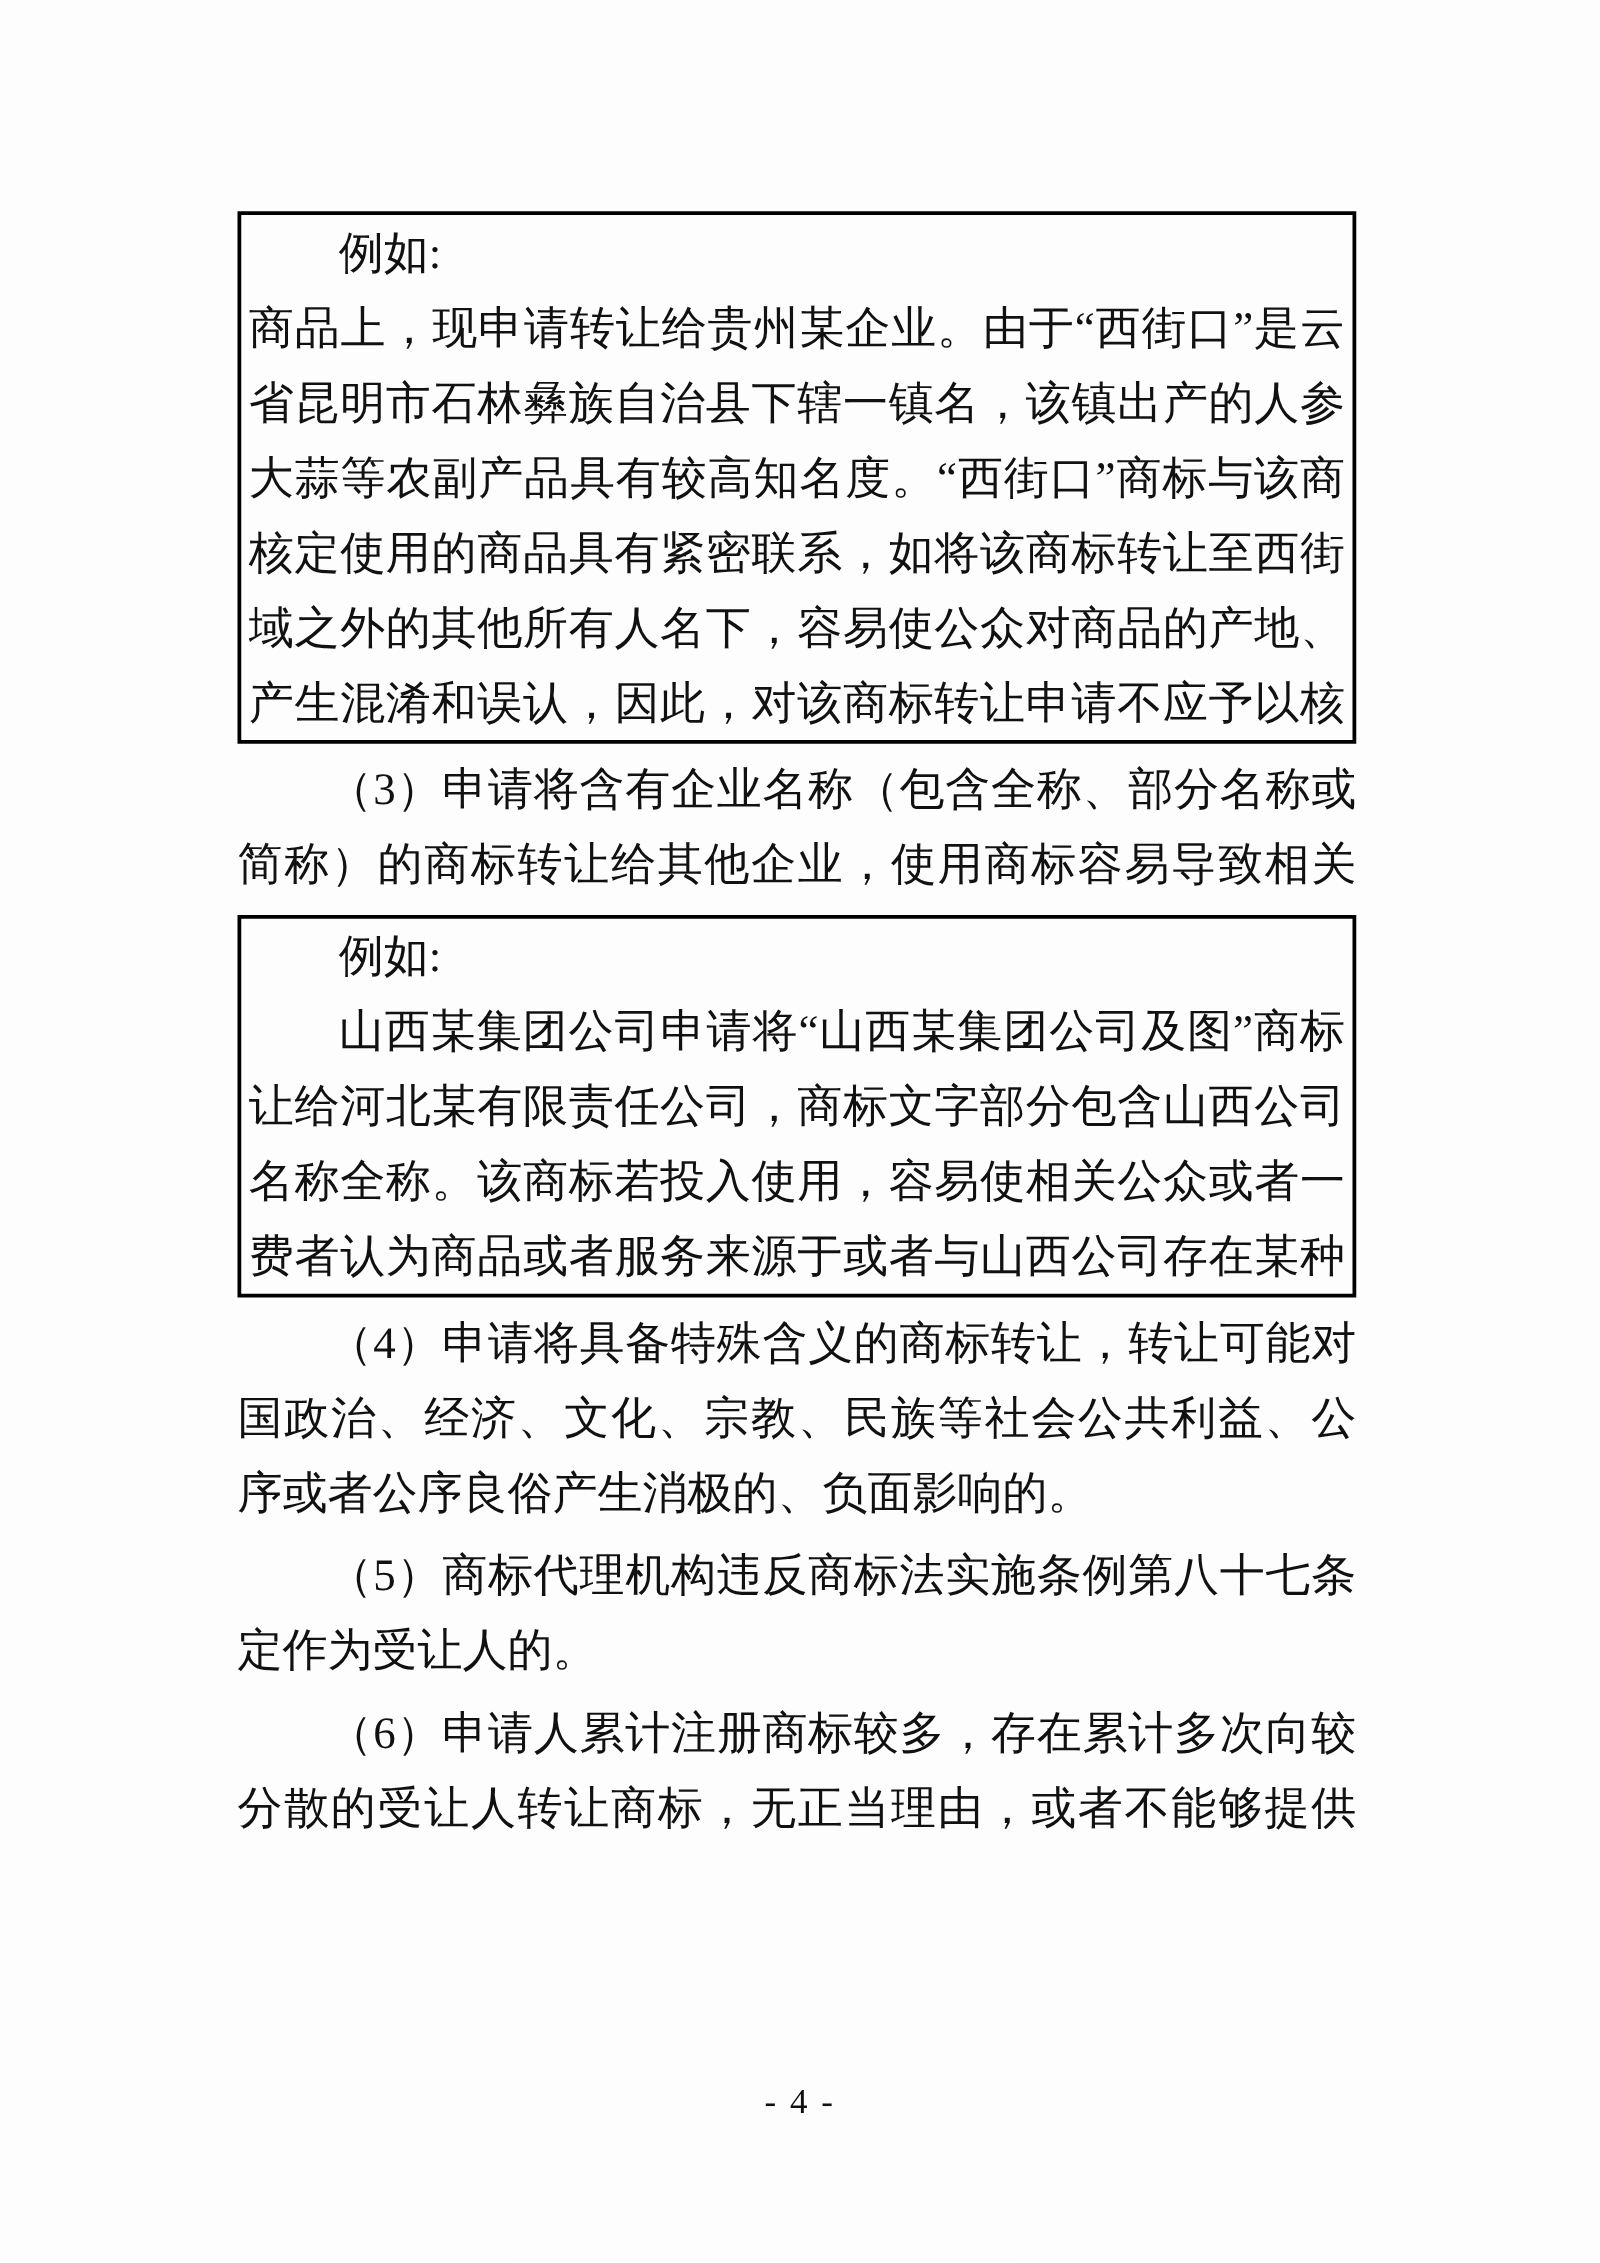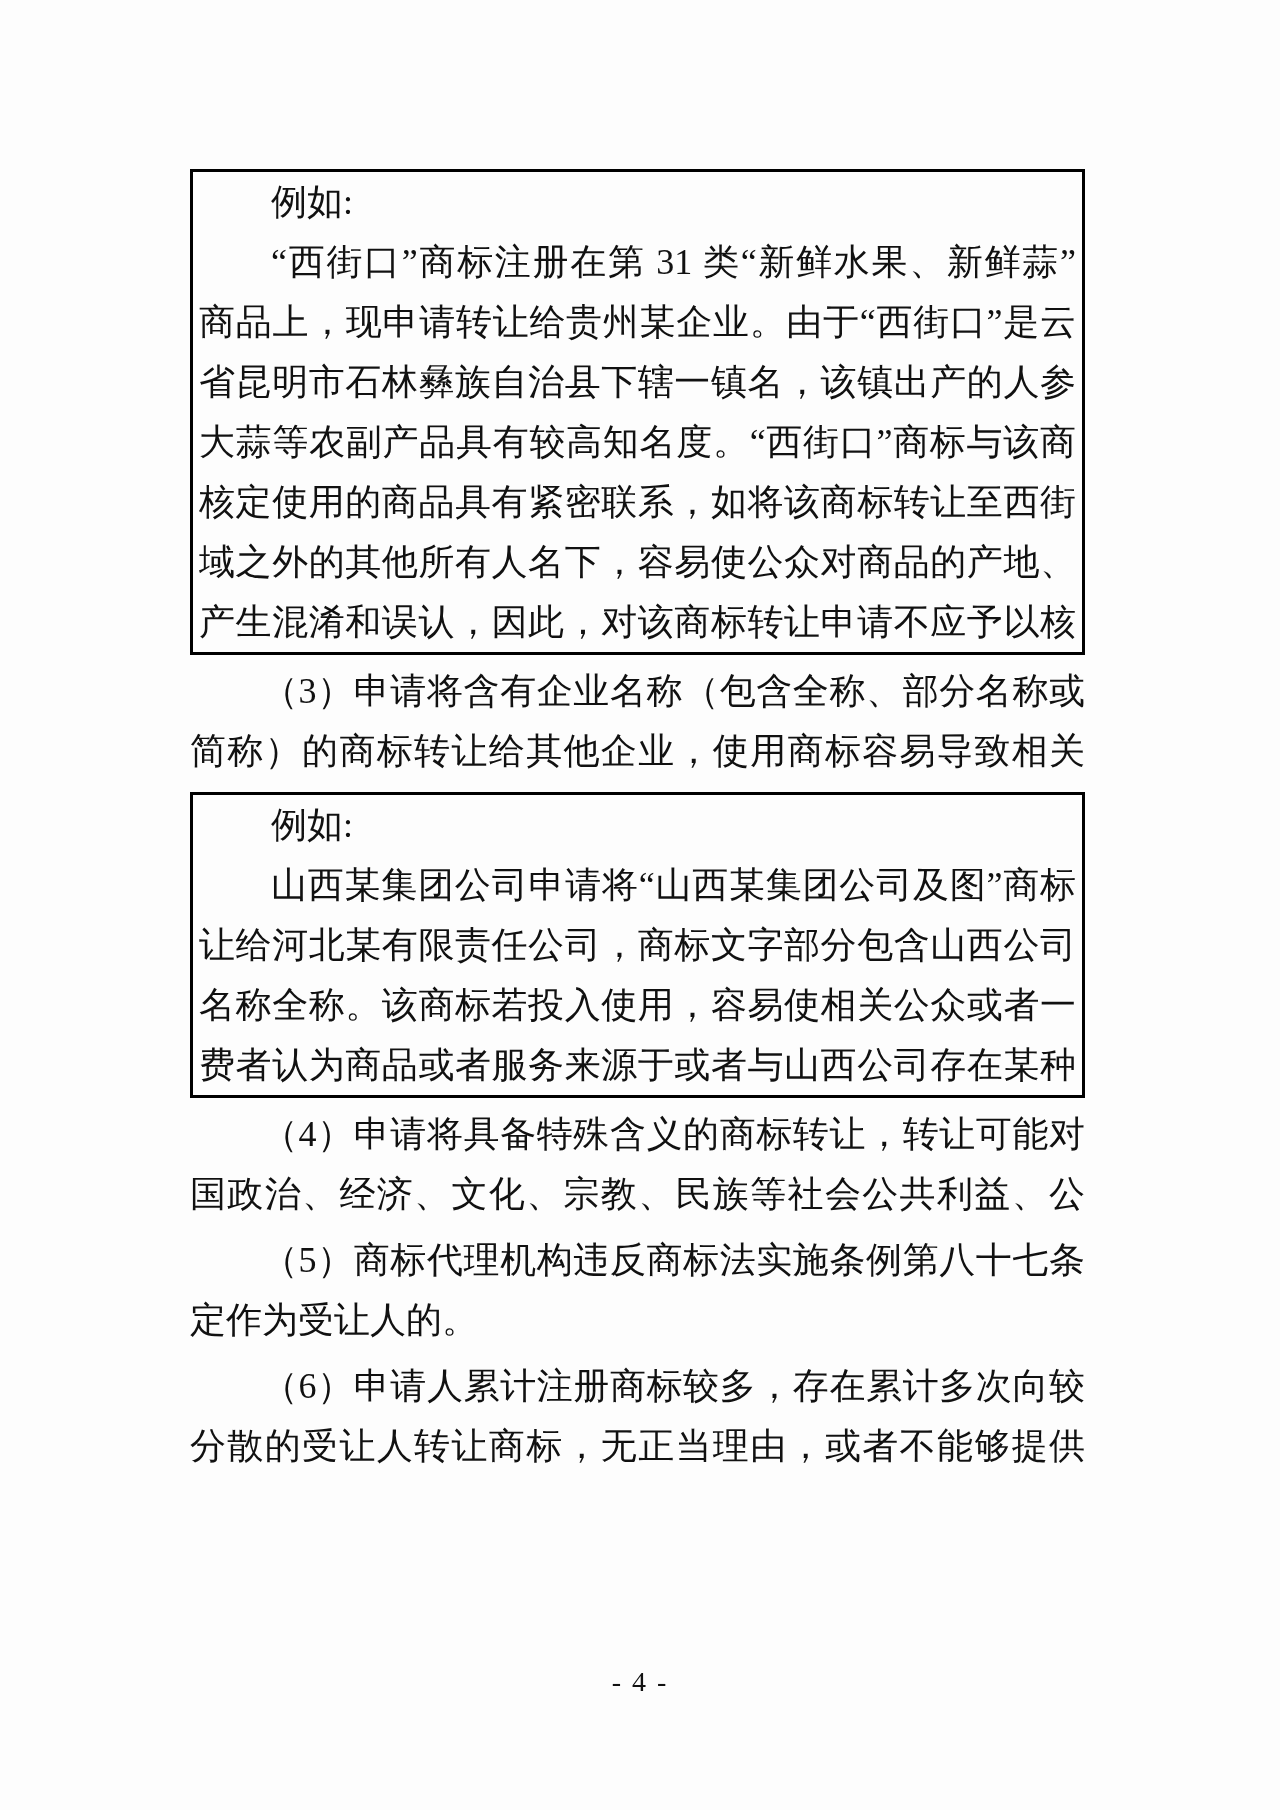--- a/index.html
+++ b/index.html
@@ -61,21 +61,20 @@
   }
 </style>
 </head>
 <body>
 
 <div class="page">
   <div class="content">
 
     <div class="example-box box1">
       <div class="line indent">例如:</div>
-      <div class="line indent fill">“西街口”商标注册在第 31 类“新鲜水果、新鲜蒜”</div>
       <div class="line fill">商品上，现申请转让给贵州某企业。由于“西街口”是云南</div>
       <div class="line fill">省昆明市石林彝族自治县下辖一镇名，该镇出产的人参果、</div>
       <div class="line fill">大蒜等农副产品具有较高知名度。“西街口”商标与该商标</div>
       <div class="line fill">核定使用的商品具有紧密联系，如将该商标转让至西街口区</div>
       <div class="line fill">域之外的其他所有人名下，容易使公众对商品的产地、来源</div>
       <div class="line fill">产生混淆和误认，因此，对该商标转让申请不应予以核准。</div>
     </div>
 
     <div class="paragraph">
       <div class="line indent fill">（3）申请将含有企业名称（包含全称、部分名称或者</div>
@@ -86,20 +85,21 @@
       <div class="line indent">例如:</div>
       <div class="line indent fill">山西某集团公司申请将“山西某集团公司及图”商标转</div>
       <div class="line fill">让给河北某有限责任公司，商标文字部分包含山西公司企业</div>
       <div class="line fill">名称全称。该商标若投入使用，容易使相关公众或者一般消</div>
       <div class="line fill">费者认为商品或者服务来源于或者与山西公司存在某种关</div>
     </div>
 
     <div class="paragraph">
       <div class="line indent fill">（4）申请将具备特殊含义的商标转让，转让可能对我</div>
       <div class="line fill">国政治、经济、文化、宗教、民族等社会公共利益、公共秩</div>
+      <div class="line">序或者公序良俗产生消极的、负面影响的。</div>
     </div>
 
     <div class="paragraph">
       <div class="line indent fill">（5）商标代理机构违反商标法实施条例第八十七条规</div>
       <div class="line">定作为受让人的。</div>
     </div>
 
     <div class="paragraph">
       <div class="line indent fill">（6）申请人累计注册商标较多，存在累计多次向较为</div>
       <div class="line fill">分散的受让人转让商标，无正当理由，或者不能够提供相关</div>

